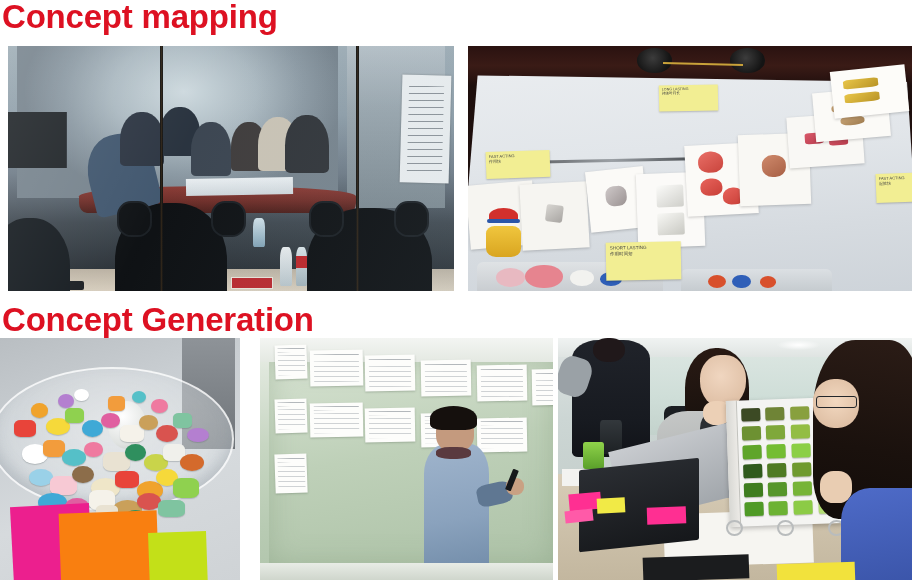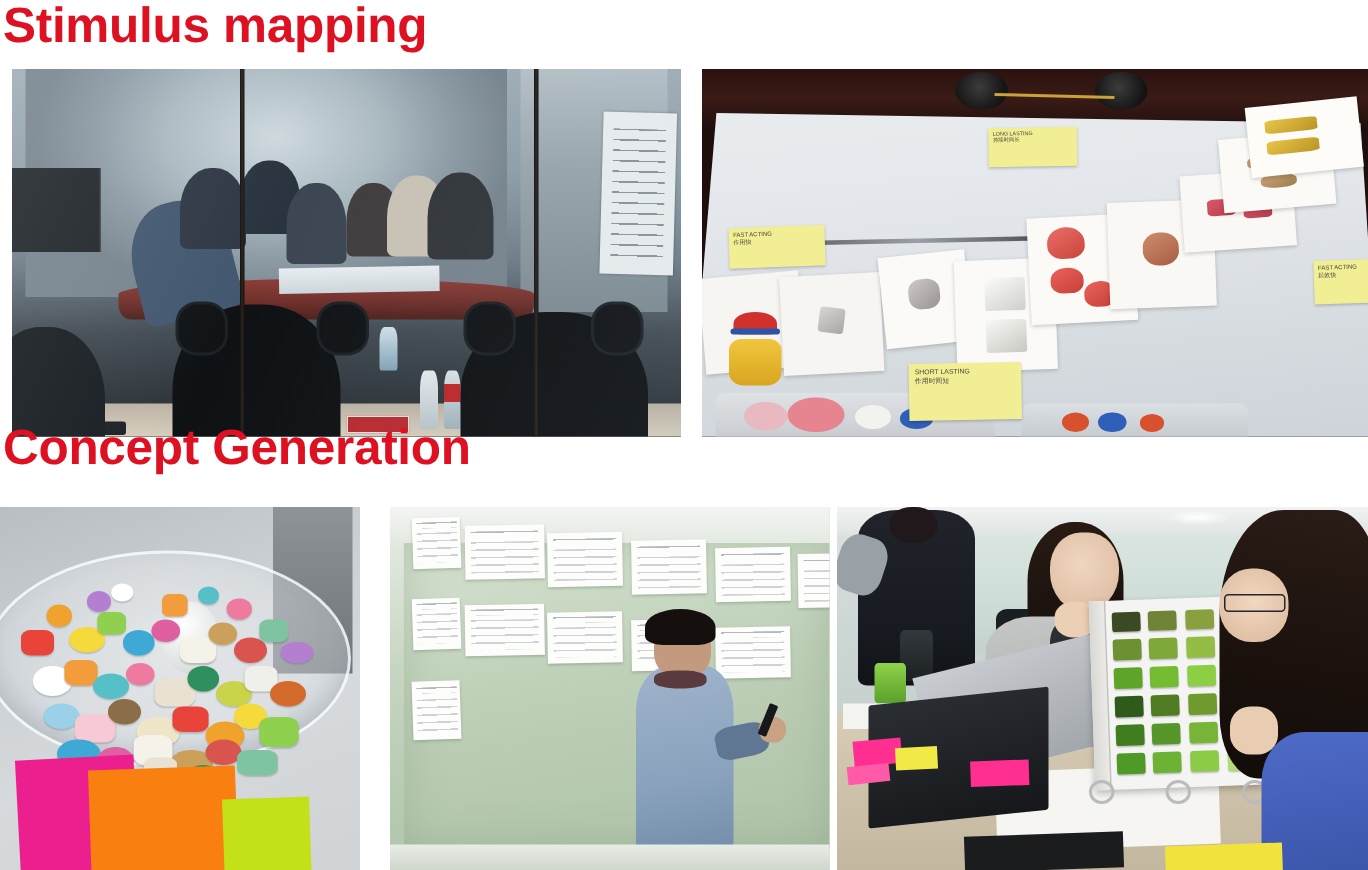--- a/index.html
+++ b/index.html
@@ -27,21 +27,21 @@
     left: 2px;
     font-family: "Liberation Sans", sans-serif;
     font-size: 33px;
     font-weight: 700;
     line-height: 36px;
     letter-spacing: -0.2px;
     white-space: nowrap;
     color: #dd1122;
   }
   #heading-stimulus { top: -1px; }
-  #heading-concept  { top: 280px; }
+  #heading-concept  { top: 302px; }
 
   
   .photo {
     position: absolute;
     overflow: hidden;
     background: #111;
   }
   .photo .inner {
     position: absolute;
     inset: 0;
@@ -474,21 +474,21 @@
     background:#f3f3f0;
     display:flex;
   }
   #photo-color-review .swatch-strip i { flex:1; height:100%; display:block; }
 </style>
 </head>
 <body>
 
 <div class="page">
 
-  <div class="section-heading" id="heading-stimulus">Stimulus mapping</div>
+  <div class="section-heading" id="heading-stimulus">Concept mapping</div>
 
   <div class="photo" id="photo-meeting-room">
     <div class="inner">
       <div class="bg"></div>
       <div class="wall"></div>
       <div class="monitor"></div>
       <div class="curtain"></div>
       <div class="flipchart"></div>
       <div class="table"></div>
       <div class="papers"></div>

